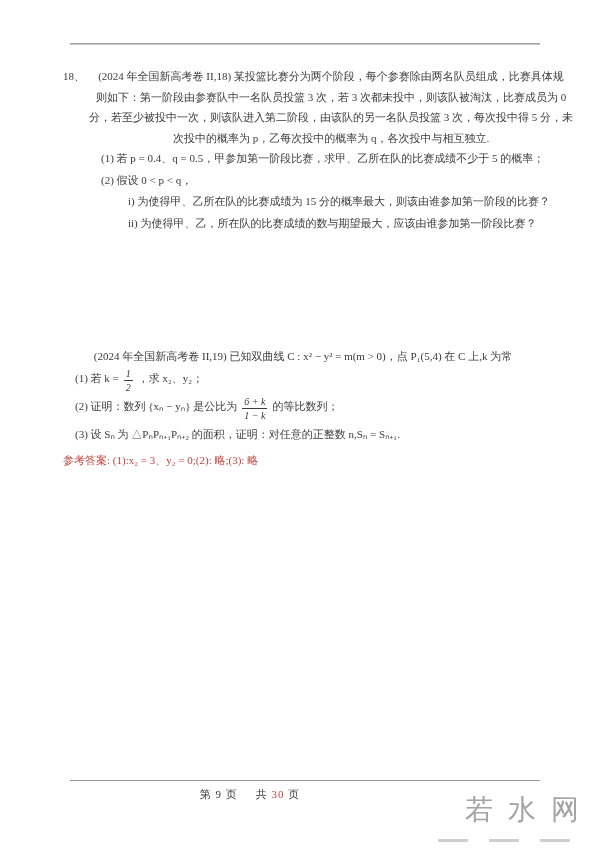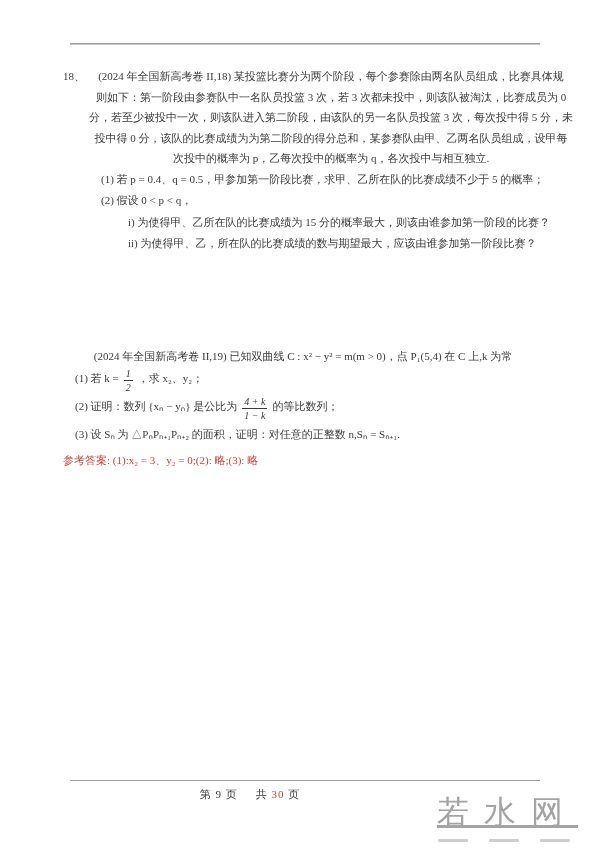--- a/index.html
+++ b/index.html
@@ -42,26 +42,25 @@
     position:absolute; left:70px; top:780px; width:470px; height:1px;
     background:#9a9a9a;
   }
   .footer-text {
     position:absolute; left:0; top:787px; width:500px;
     text-align:center; font-size:11px; letter-spacing:1px;
   }
   .footer-text .gap { display:inline-block; width:18px; }
   .page-total { color:#c5443f; }
   .watermark {
-    position:absolute; top:796px; right:22px;
+    position:absolute; top:796px; right:6px;
     font-family:"Liberation Sans", sans-serif;
-    font-size:32px; line-height:1;
+    font-size:28px; line-height:1;
     color:#a4a4a4; letter-spacing:15px;
     font-weight:500;
-    text-decoration:underline;
   }
   .watermark-sub {
     position:absolute; top:839px; right:30px;
     display:flex; gap:21px;
   }
   .watermark-sub .bar {
     width:30px; height:3px; background:#cfcfcf; border-radius:1px;
   }
 </style>
 </head>
@@ -69,21 +68,20 @@
 
 <div class="rule-top"></div>
 
 <div class="question" id="q18">
   <div class="qrow">
     <div class="qnum">18、</div>
     <div class="qcontent">
       <div class="body-line">(2024 年全国新高考卷 II,18) 某投篮比赛分为两个阶段，每个参赛除由两名队员组成，比赛具体规</div>
       <div class="body-line">则如下：第一阶段由参赛队中一名队员投篮 3 次，若 3 次都未投中，则该队被淘汰，比赛成员为 0</div>
       <div class="body-line">分，若至少被投中一次，则该队进入第二阶段，由该队的另一名队员投篮 3 次，每次投中得 5 分，未</div>
-      <div class="body-line">投中得 0 分，该队的比赛成绩为为第二阶段的得分总和，某参赛队由甲、乙两名队员组成，设甲每</div>
       <div class="body-line">次投中的概率为 p，乙每次投中的概率为 q，各次投中与相互独立.</div>
       <div class="items">
         <div class="item">(1) 若 p = 0.4、q = 0.5，甲参加第一阶段比赛，求甲、乙所在队的比赛成绩不少于 5 的概率；</div>
         <div class="item">(2) 假设 0 &lt; p &lt; q，</div>
         <div class="subitem">i) 为使得甲、乙所在队的比赛成绩为 15 分的概率最大，则该由谁参加第一阶段的比赛？</div>
         <div class="subitem">ii) 为使得甲、乙，所在队的比赛成绩的数与期望最大，应该由谁参加第一阶段比赛？</div>
       </div>
     </div>
   </div>
 </div>
@@ -98,21 +96,21 @@
         <span class="frac">
           <span class="num">1</span>
           <span class="den">2</span>
         </span>
         <span>，求 x₂、y₂；</span>
       </div>
 
       <div class="frac-row">
         <span>(2) 证明：数列 {xₙ − yₙ} 是公比为</span>
         <span class="frac">
-          <span class="num">4 + k</span>
+          <span class="num">6 + k</span>
           <span class="den">1 − k</span>
         </span>
         <span>的等比数列；</span>
       </div>
 
       <div class="item">(3) 设 Sₙ 为 △PₙPₙ₊₁Pₙ₊₂ 的面积，证明：对任意的正整数 n,Sₙ = Sₙ₊₁.</div>
       <div class="answer">参考答案: (1):x₂ = 3、y₂ = 0;(2): 略;(3): 略</div>
     </div>
   </div>
 </div>

